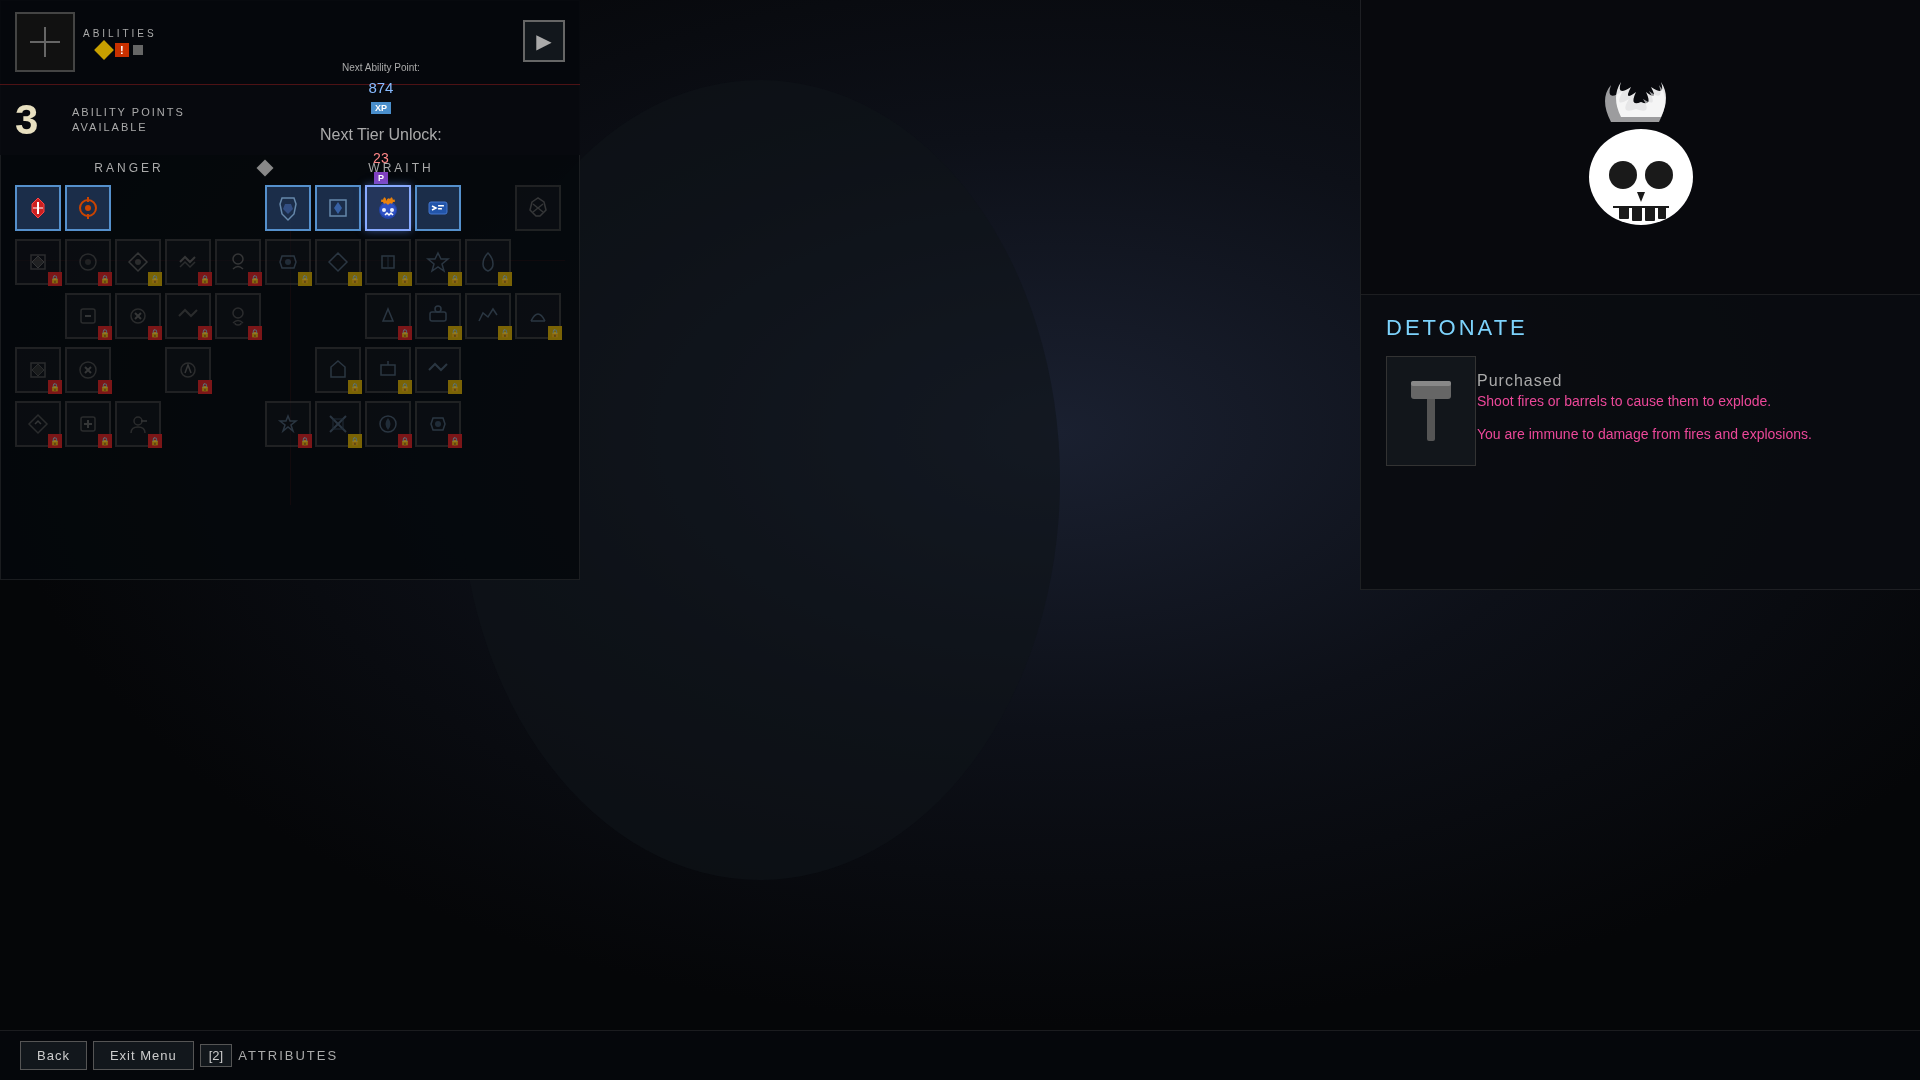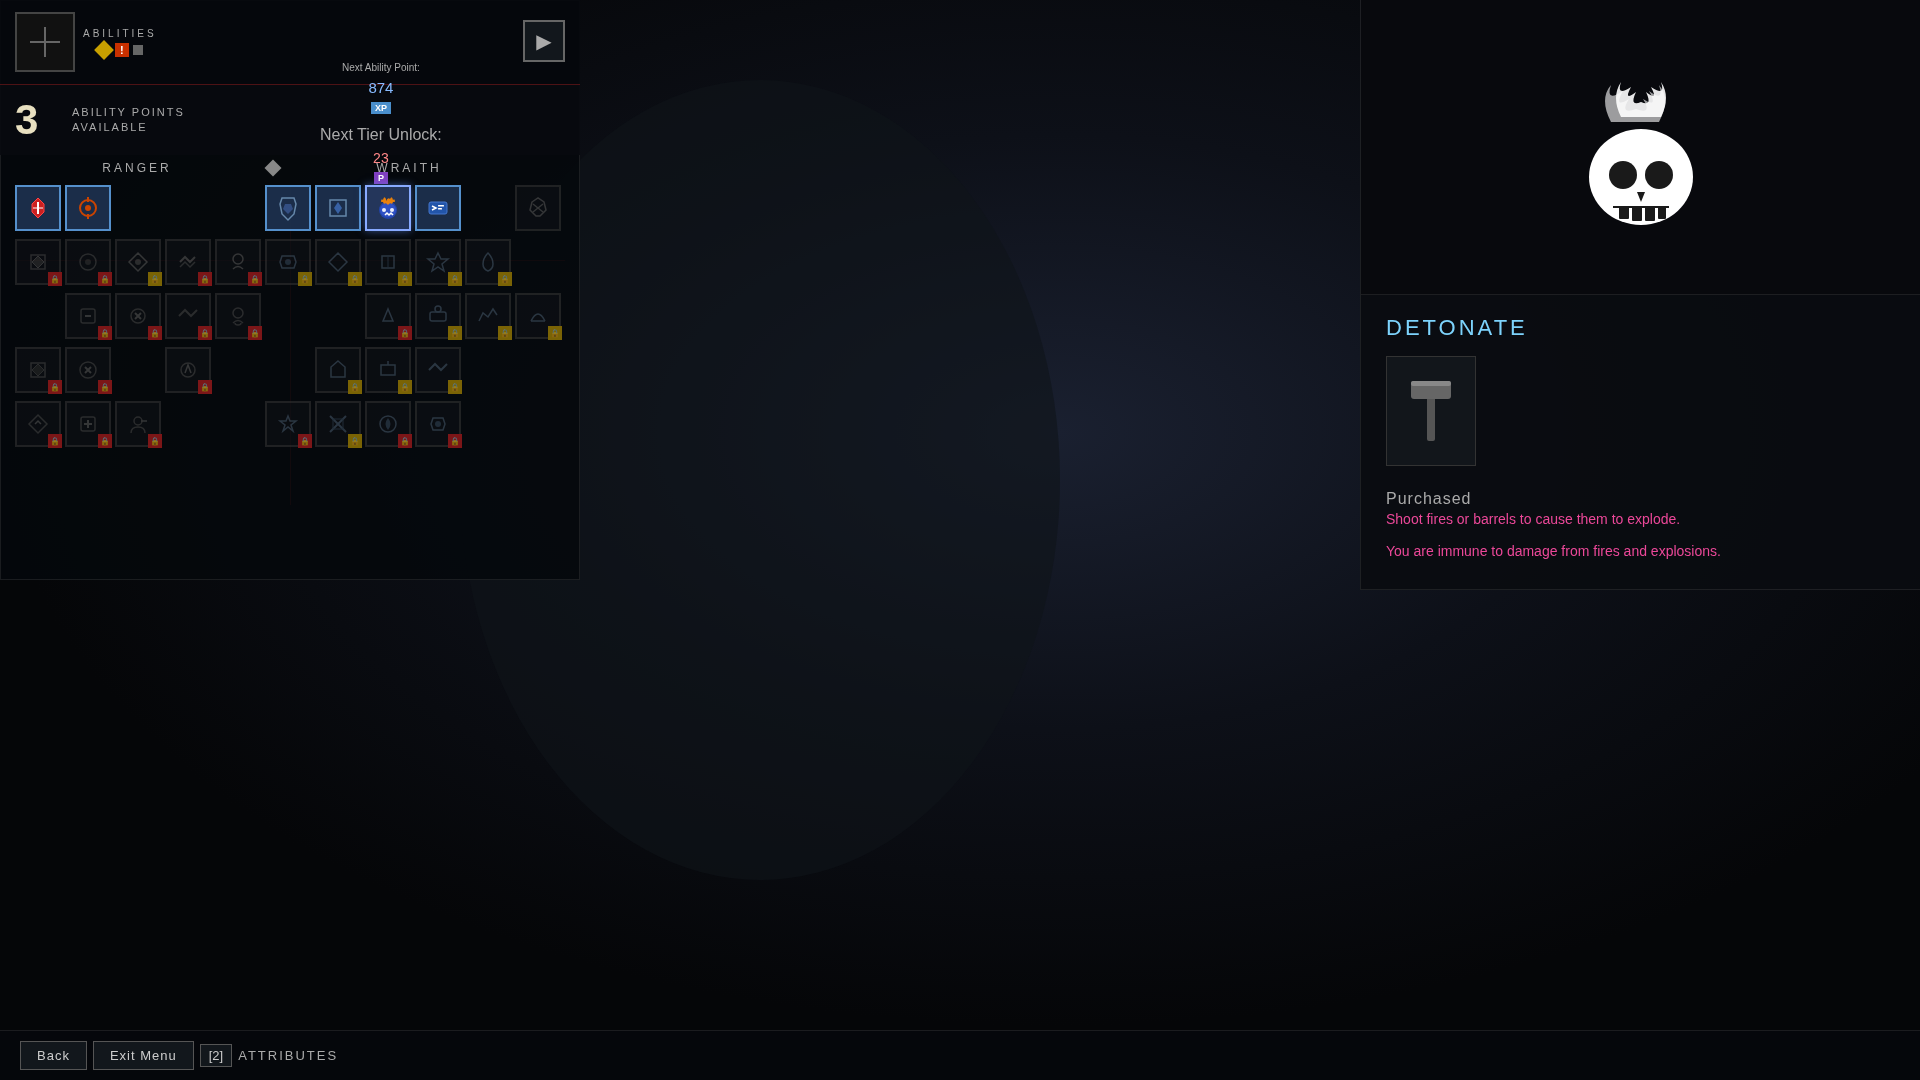--- a/index.html
+++ b/index.html
@@ -175,21 +175,21 @@
       padding: 1px 4px;
       font-weight: bold;
     }
     .progress-badge.purple {
       background: #8040c0;
     }
 
     
     .section-headers {
       position: absolute;
-      top: 155px; left: 16px;
+      top: 155px; left: 8px;
       width: 514px;
       display: flex;
       z-index: 11;
     }
 
     .section-header {
       flex: 1;
       text-align: center;
       font-size: 12px;
       letter-spacing: 3px;
@@ -296,24 +296,23 @@
     .skill-name {
       font-size: 22px;
       letter-spacing: 3px;
       color: #7dd3fc;
       text-transform: uppercase;
       margin-bottom: 15px;
     }
 
     .skill-status {
       display: flex;
-      align-items: flex-start;
-      gap: 19px;
+      align-items: center;
+      gap: 1px;
       margin-bottom: 15px;
-      flex-direction: column;
     }
 
     .skill-thumbnail {
       width: 90px;
       height: 110px;
       background: rgba(20,25,30,0.8);
       border: 1px solid #333;
       display: flex;
       align-items: center;
       justify-content: center;

